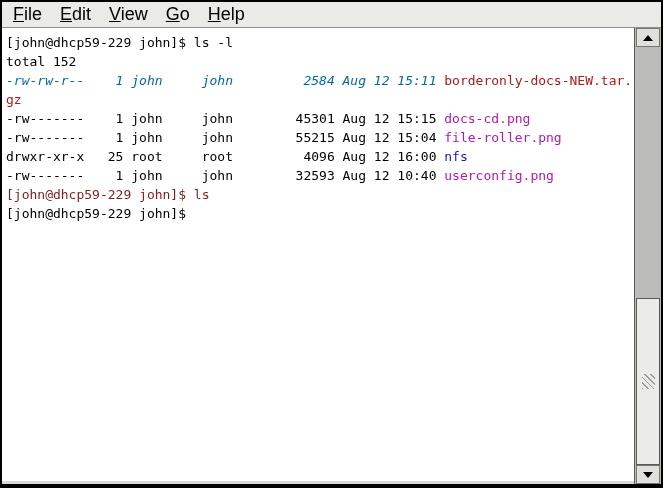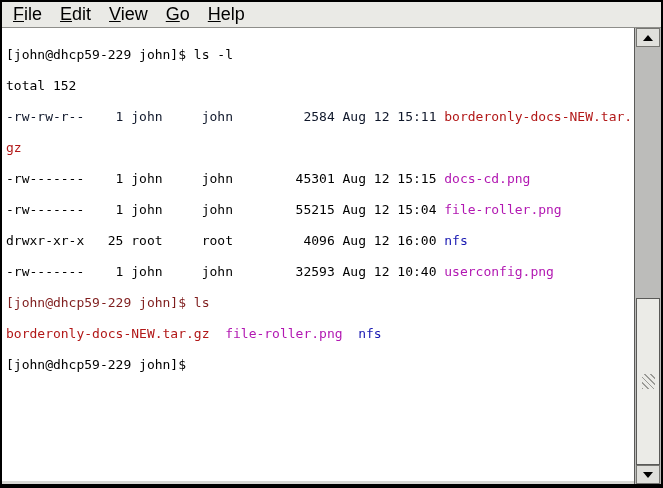--- a/index.html
+++ b/index.html
@@ -32,21 +32,21 @@
   .content{
     position:absolute;top:26px;left:0;right:27px;bottom:3px;
     background:#fff;
     padding:5px 0 0 4px;
     overflow:hidden;
     font-family:"DejaVu Sans Mono",monospace;
     font-size:13px;
   }
   .line{
     white-space:pre;
-    height:19px;line-height:19px;margin-top:12px;
+    height:19px;line-height:19px;
   }
   
   .bottom-strip{
     position:absolute;left:0;right:0;bottom:0;height:3px;
     background:#d8d8d4;
   }
   
   .scrollbar{
     position:absolute;top:26px;right:0;bottom:0;width:27px;
     box-sizing:border-box;
@@ -87,28 +87,27 @@
     <span class="menubar-item">File</span>
     <span class="menubar-item">Edit</span>
     <span class="menubar-item">View</span>
     <span class="menubar-item">Go</span>
     <span class="menubar-item">Help</span>
   </div>
 
   <div class="content">
     <div class="line"><span style="color: rgb(0, 0, 0);">[john@dhcp59-229 john]$ ls -l</span></div>
     <div class="line"><span style="color: rgb(0, 0, 0);">total 152</span></div>
-    <div class="line"><span style="color: #0f172a;">-rw-rw-r--    1 john     john         2584 Aug 12 15:11 </span><span style="color: rgb(178, 24, 24);">borderonly-docs-NEW.tar.</span></div>
+    <div class="line"><span style="color: #0369a1; font-style: italic;">-rw-rw-r--    1 john     john         2584 Aug 12 15:11 </span><span style="color: rgb(178, 24, 24);">borderonly-docs-NEW.tar.</span></div>
     <div class="line"><span style="color: rgb(178, 24, 24);">gz</span></div>
     <div class="line"><span style="color: rgb(0, 0, 0);">-rw-------    1 john     john        45301 Aug 12 15:15 </span><span style="color: rgb(178, 24, 178);">docs-cd.png</span></div>
     <div class="line"><span style="color: rgb(0, 0, 0);">-rw-------    1 john     john        55215 Aug 12 15:04 </span><span style="color: rgb(178, 24, 178);">file-roller.png</span></div>
     <div class="line"><span style="color: rgb(0, 0, 0);">drwxr-xr-x   25 root     root         4096 Aug 12 16:00 </span><span style="color: rgb(24, 24, 178);">nfs</span></div>
     <div class="line"><span style="color: rgb(0, 0, 0);">-rw-------    1 john     john        32593 Aug 12 10:40 </span><span style="color: rgb(178, 24, 178);">userconfig.png</span></div>
     <div class="line"><span style="color: #7f1d1d;">[john@dhcp59-229 john]$ ls</span></div>
-    <div class="line"><span style="color: rgb(178, 24, 24);">borderonly-docs-NEW.tar.gz</span><span style="color: rgb(0, 0, 0);">  </span><span style="color: rgb(178, 24, 178);">file-roller.png</span><span style="color: rgb(0, 0, 0);">  </span><span style="color: rgb(24, 24, 178);">nfs</span></div>
     <div class="line"><span style="color: rgb(0, 0, 0);">[john@dhcp59-229 john]$ </span></div>
   </div>
 
   <div class="bottom-strip"></div>
 
   <div class="scrollbar">
     <div class="sb-btn up">
       <div class="arr up"></div>
     </div>
     <div class="sb-track">

